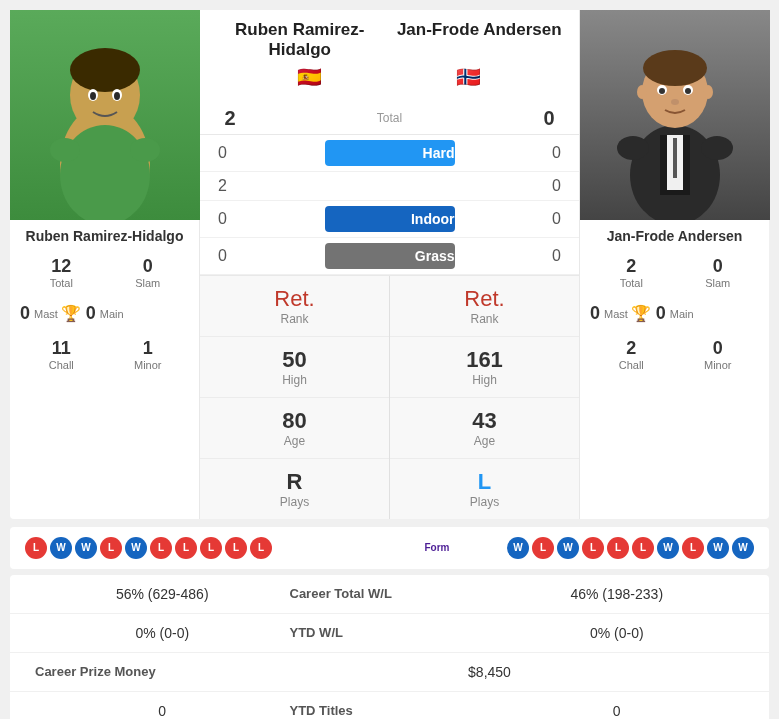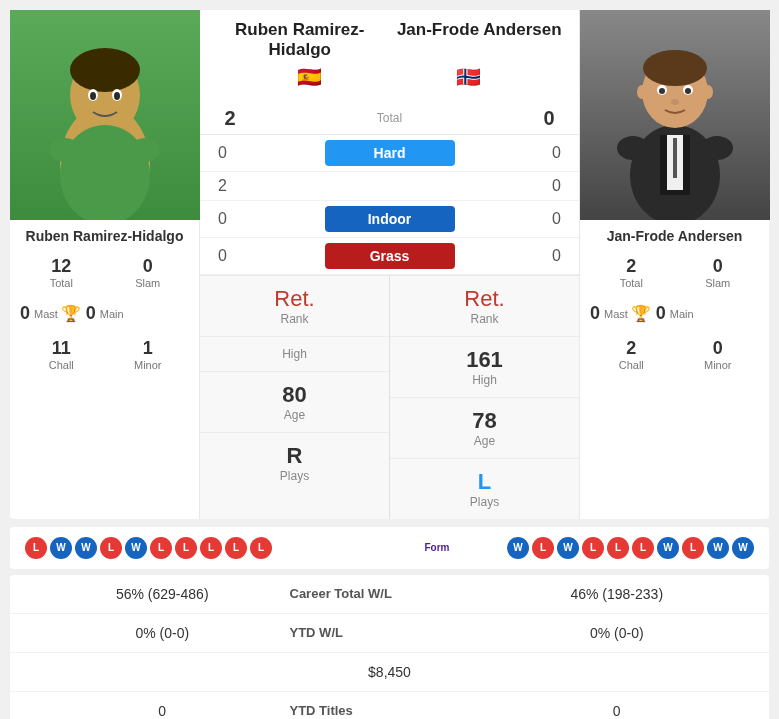--- a/index.html
+++ b/index.html
@@ -188,21 +188,21 @@
       text-align: center;
     }
 
     .surf-btn {
       display: inline-block;
       padding: 5px 0;
       border-radius: 4px;
       color: #fff;
       font-weight: bold;
       font-size: 14px;
-      text-align: center;
+      text-align: right;
       width: 130px;
     }
 
     .panel-stats {
       display: flex;
     }
 
     .left-stat-panel {
       background: #f8f8f8;
       border-right: 1px solid #e0e0e0;
@@ -430,35 +430,36 @@
         </div>
 
         <div class="surf-row">
           <span class="surf-num">0</span>
           <span class="surf-btn" style="background:#1565C0;">Indoor</span>
           <span class="surf-num">0</span>
         </div>
 
         <div class="surf-row">
           <span class="surf-num">0</span>
-          <span class="surf-btn" style="background:#b91c1c;">Grass</span>
+          <span class="surf-btn" style="background:#737373;">Grass</span>
           <span class="surf-num">0</span>
         </div>
       </div>
 
       <div class="hdiv"></div>
 
       <div class="panel-stats">
 
         <div class="left-stat-panel">
           <div class="sbox">
             <span class="sval-ret">Ret.</span>
             <span class="slbl">Rank</span>
           </div>
           <div class="sbox">
+            <span class="sval">50</span>
             <span class="slbl">High</span>
           </div>
           <div class="sbox">
             <span class="sval">80</span>
             <span class="slbl">Age</span>
           </div>
           <div class="sbox">
             <span class="sval">R</span>
             <span class="slbl">Plays</span>
           </div>
@@ -467,21 +468,21 @@
         <div class="right-stat-panel">
           <div class="sbox">
             <span class="sval-ret">Ret.</span>
             <span class="slbl">Rank</span>
           </div>
           <div class="sbox">
             <span class="sval">161</span>
             <span class="slbl">High</span>
           </div>
           <div class="sbox">
-            <span class="sval">78</span>
+            <span class="sval">43</span>
             <span class="slbl">Age</span>
           </div>
           <div class="sbox">
             <span class="sval-L">L</span>
             <span class="slbl">Plays</span>
           </div>
         </div>
       </div>
     </div>
 
@@ -585,20 +586,21 @@
       <span class="bleft">56% (629-486)</span>
       <span class="bcenter"><strong>Career Total W/L</strong></span>
       <span class="bright">46% (198-233)</span>
     </div>
       <div class="brow">
       <span class="bleft">0% (0-0)</span>
       <span class="bcenter"><strong>YTD W/L</strong></span>
       <span class="bright">0% (0-0)</span>
     </div>
       <div class="brow">
+      <span class="bcenter"><strong>Career Prize Money</strong></span>
       <span class="bright">$8,450</span>
     </div>
       <div class="brow">
       <span class="bleft">0</span>
       <span class="bcenter"><strong>YTD Titles</strong></span>
       <span class="bright">0</span>
     </div>
     </div>
 
 </div>

